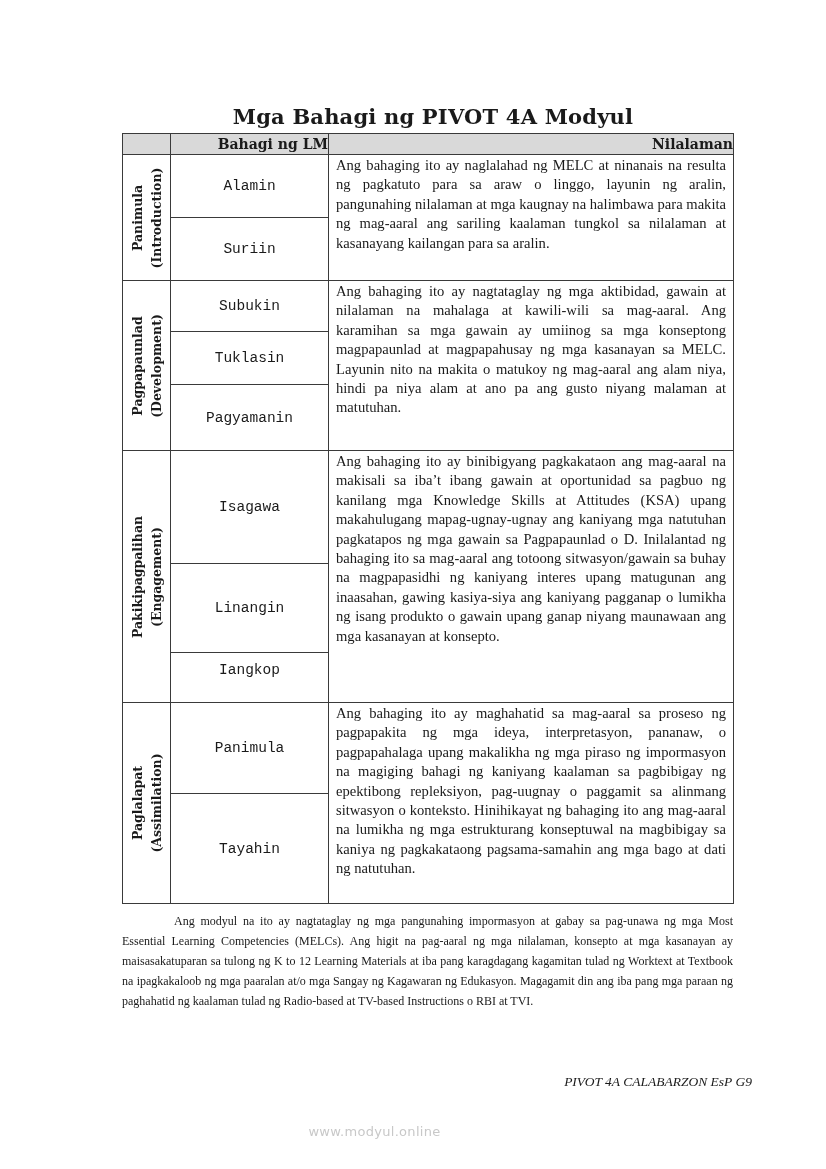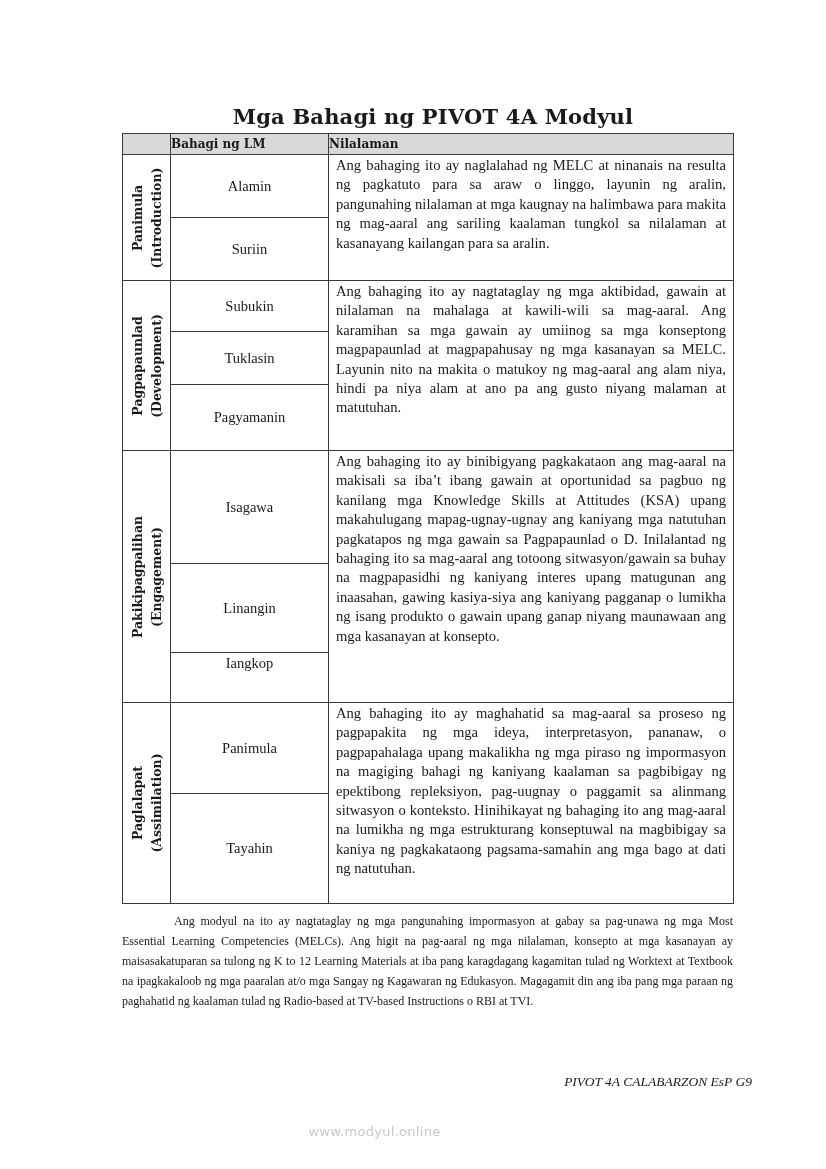--- a/index.html
+++ b/index.html
@@ -3,29 +3,29 @@
 <meta charset="utf-8">
 <style>
   html, body { margin: 0; padding: 0; background: #ffffff; }
   body { width: 826px; height: 1169px; position: relative; overflow: hidden;
          font-family: "DejaVu Serif", "Liberation Serif", serif; color: #1a1a1a; }
   .title { position: absolute; top: 104px; left: 0; width: 866px; text-align: center;
            font-family: "DejaVu Serif", serif; font-weight: bold; font-size: 21px; letter-spacing: 0.2px; }
   table.grid { position: absolute; left: 122px; top: 133px; width: 611px;
                border-collapse: collapse; table-layout: fixed; }
   table.grid td, table.grid th { border: 1.4px solid #3a3a3a; padding: 0; vertical-align: middle; }
-  table.grid th { background: #d9d9d9; height: 20px; font-size: 12px; font-weight: bold;
-                  text-align: left; font-family: "DejaVu Serif", serif; }
+  table.grid th { background: #d9d9d9; height: 20px; font-size: 14px; font-weight: bold;
+                  text-align: right; font-family: "DejaVu Serif", serif; }
   col.c1 { width: 48px; } col.c2 { width: 158px; } col.c3 { width: 405px; }
   .phase { position: relative; }
   .phase .vert { position: absolute; left: 50%; top: 50%;
                  transform: translate(-50%, -50%) rotate(-90deg);
                  white-space: nowrap; text-align: center; font-weight: bold;
                  font-size: 12.5px; line-height: 19px; font-family: "DejaVu Serif", serif; }
-  .part { text-align: center; font-family: Liberation Serif, serif; font-size: 14.5px; }
+  .part { text-align: center; font-family: Liberation Mono, monospace; font-size: 14.5px; }
   .desc { vertical-align: top !important; padding: 1px 7px 0 7px !important;
           font-family: "Liberation Serif", serif; font-size: 14.6px; line-height: 19.4px;
           text-align: justify; margin-left: 46px; }
   .para { position: absolute; left: 122px; top: 911px; width: 611px;
           font-family: Liberation Serif, serif; font-size: 12px; line-height: 20px;
           text-align: justify; text-indent: 52px; }
   .footer { position: absolute; top: 1074px; right: 74px; font-family: "Liberation Serif", serif;
             font-style: italic; font-size: 13.5px; }
   .watermark { position: absolute; top: 1124px; left: 0; width: 749px; text-align: center;
                font-family: "DejaVu Sans", sans-serif; font-size: 13px; color: #c8c8c8; letter-spacing: 0.3px; }
@@ -88,21 +88,21 @@
             <div>(Engagement)</div>
           </div>
       </td>
       <td class="part">Isagawa</td>
       <td class="desc" rowspan="3">Ang bahaging ito ay binibigyang pagkakataon ang mag-aaral na makisali sa iba’t ibang gawain at oportunidad sa pagbuo ng kanilang mga Knowledge Skills at Attitudes (KSA) upang makahulugang mapag-ugnay-ugnay ang kaniyang mga natutuhan pagkatapos ng mga gawain sa Pagpapaunlad o D. Inilalantad ng bahaging ito sa mag-aaral ang totoong sitwasyon/gawain sa buhay na magpapasidhi ng kaniyang interes upang matugunan ang inaasahan, gawing kasiya-siya ang kaniyang pagganap o lumikha ng isang produkto o gawain upang ganap niyang maunawaan ang mga kasanayan at konsepto.</td>
     </tr>
     <tr style="height:89px">
       <td class="part">Linangin</td>
     </tr>
     <tr style="height:50px">
-      <td class="part" style="vertical-align:top;padding-top:2px;">Iangkop</td>
+      <td class="part" style="vertical-align:top;padding-top:9px;">Iangkop</td>
     </tr>
 
     <tr style="height:91px">
       <td class="phase" rowspan="2">
         <div class="vert">
             <div>Paglalapat</div>
             <div>(Assimilation)</div>
           </div>
       </td>
       <td class="part">Panimula</td>

